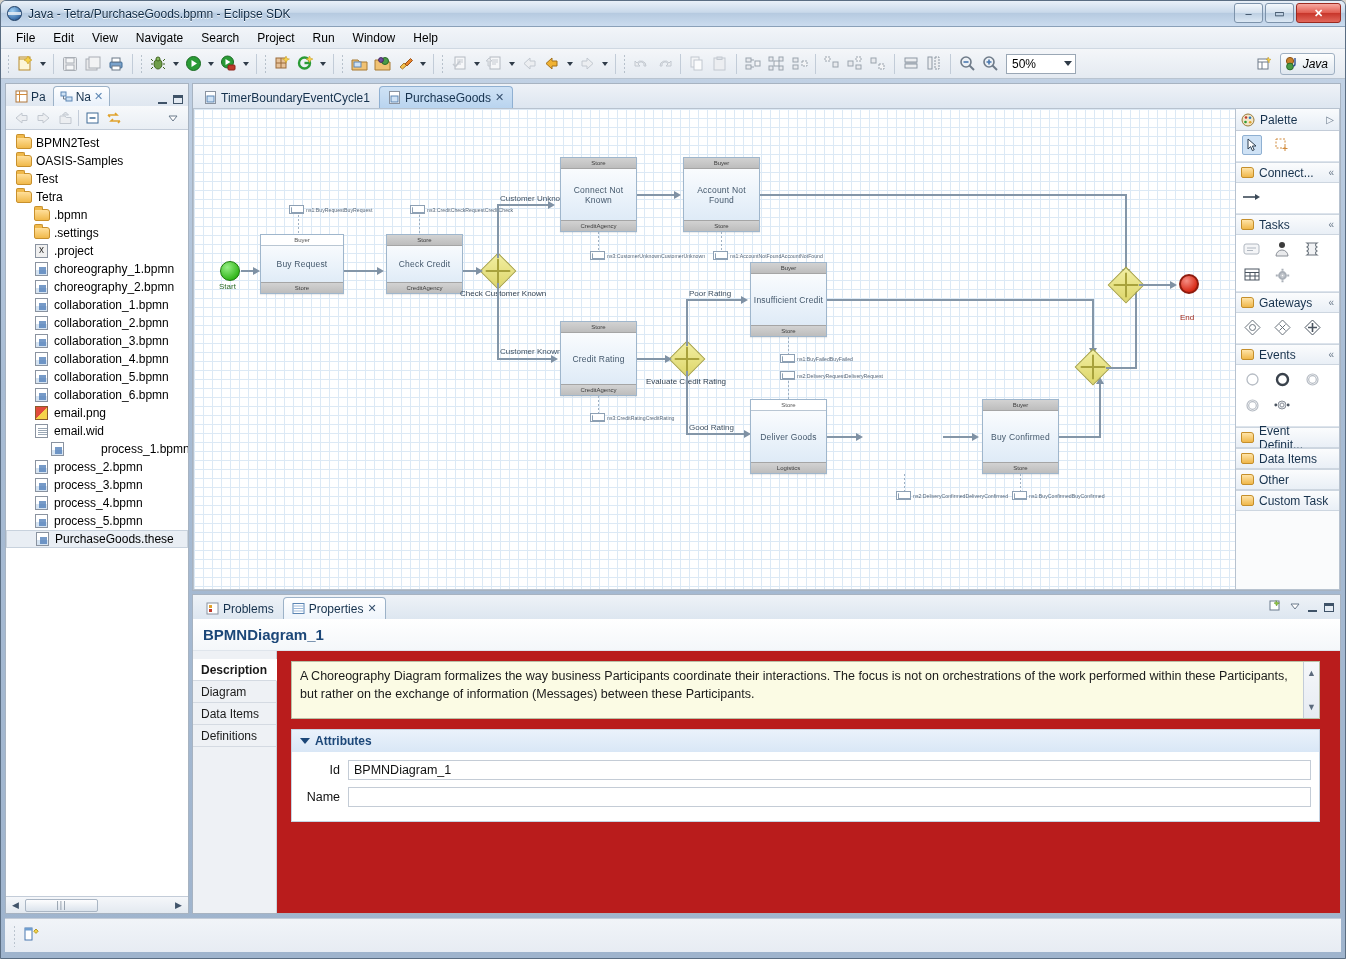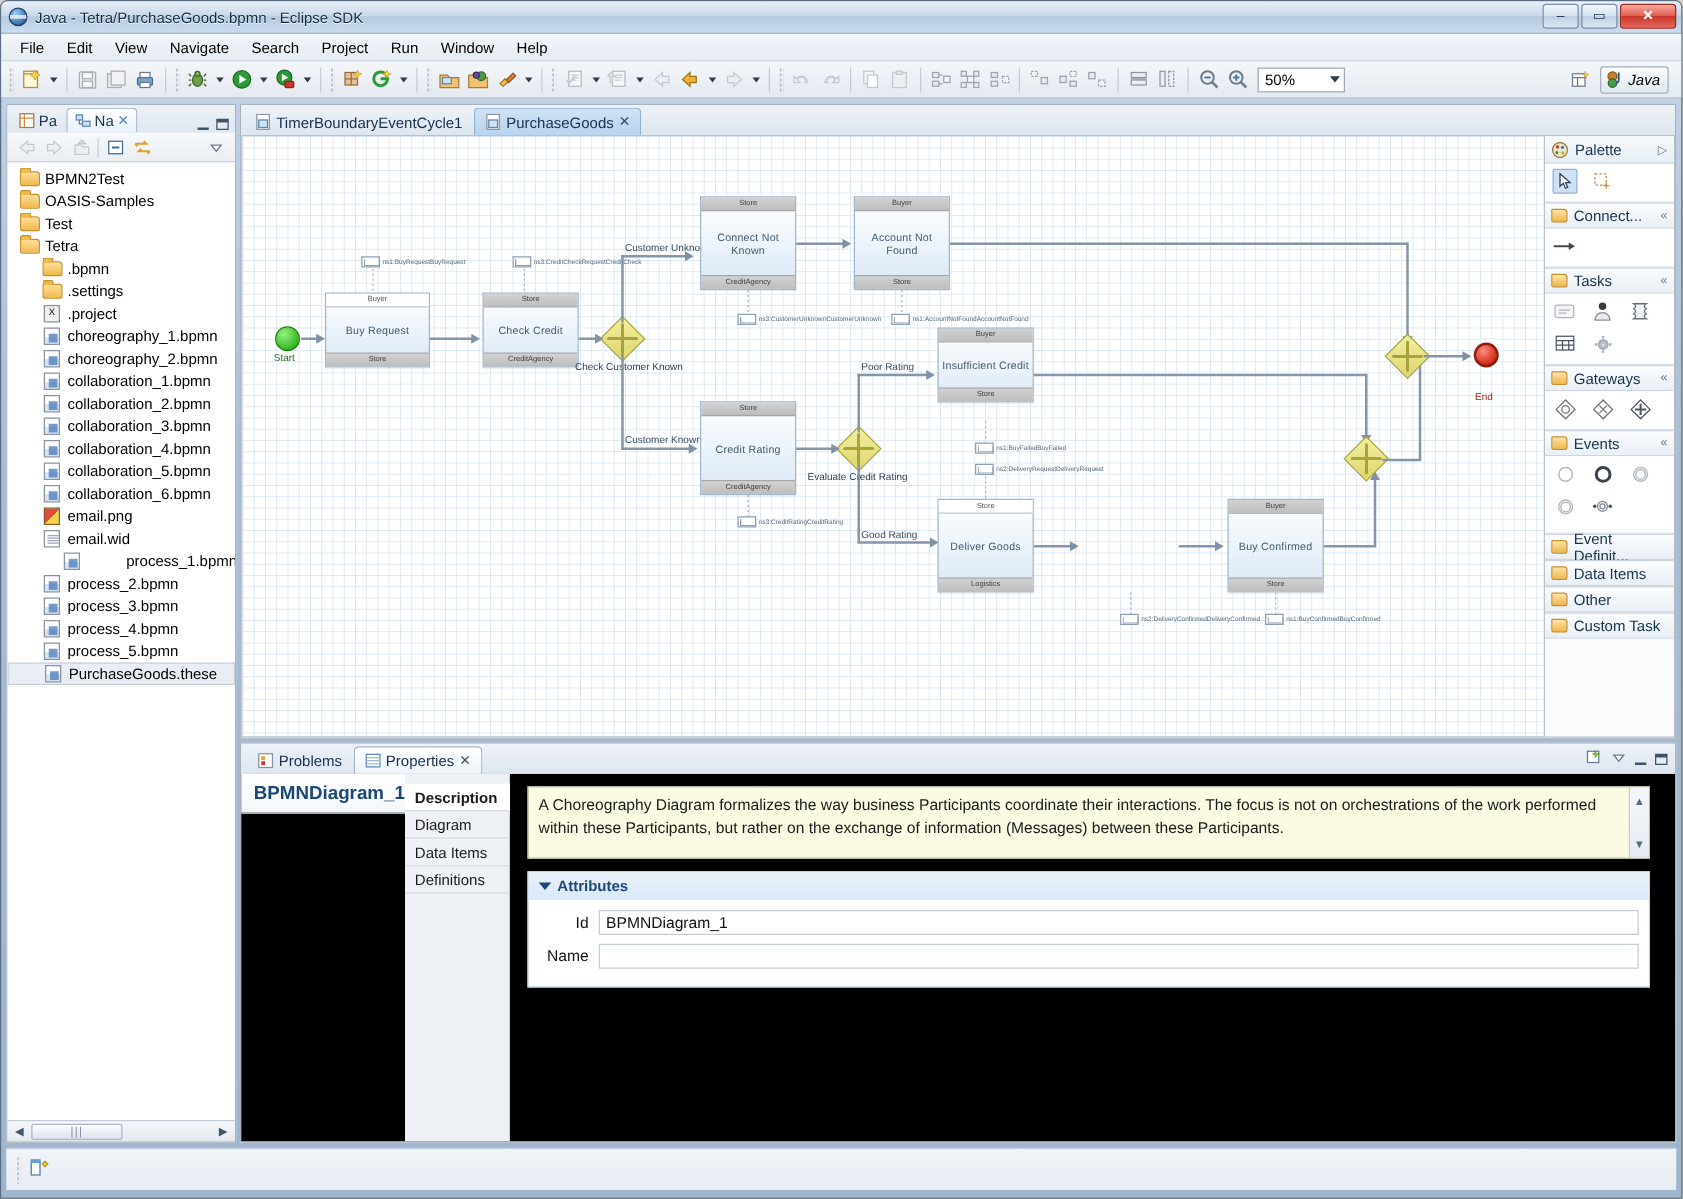--- a/index.html
+++ b/index.html
@@ -243,21 +243,21 @@
   #bottom-tabs {
     height: 24px; display: flex; align-items: flex-end;
     background: linear-gradient(to bottom,#eef2f7,#dde6f0); padding-left: 4px; position: relative;
   }
   .btab {
     display: flex; align-items: center; gap: 4px; height: 22px; padding: 0 8px; font-size: 12px;
     border-radius: 4px 4px 0 0; border: 1px solid transparent; border-bottom: none; color:#15314d;
   }
   .btab.active { background: linear-gradient(to bottom,#ffffff,#eef4fb); border-color:#9cb2c8; }
   .btab-ctrls { margin-left:auto; display:flex; align-items:center; gap:7px; padding: 0 6px 3px 0; }
-  #props-body { flex: 1; background: #000000; display: flex; flex-direction: row; min-height:0; }
+  #props-body { flex: 1; background: #b91c1c; display: flex; flex-direction: column; min-height:0; }
   #props-header {
     height: 32px; display: flex; align-items: center; padding-left: 10px;
     font-size: 15px; font-weight: bold; color: #1c4778;
     background: linear-gradient(to bottom,#ffffff,#f4f7fa);
     border-bottom: 1px solid #dfe5ec;
   }
   #props-main { flex: 1; display: flex; min-height: 0; }
   #props-tabs { width: 84px; background: #eef1f5; border-right: 1px solid #cbd3dc; padding-top: 8px; }
   .ptab { height: 22px; display: flex; align-items: center; padding-left: 8px; font-size: 12px;
     border-bottom: 1px solid #d4dae2; color:#1a1a1a; }
@@ -996,21 +996,21 @@
             <div class="conn v" style="left:492px; top:190px; height:47px;"></div>
             <div class="conn h" style="left:492px; top:190px; width:58px;"></div>
             <div class="arrow-r" style="left:547px; top:187px;"></div>
             <div class="dlabel" style="left:495px; top:180px;">Poor Rating</div>
 
             <div class="conn v" style="left:492px; top:262px; height:63px;"></div>
             <div class="conn h" style="left:492px; top:324px; width:61px;"></div>
             <div class="arrow-r" style="left:550px; top:321px;"></div>
             <div class="dlabel" style="left:495px; top:314px;">Good Rating</div>
 
-            <div class="node" style="left:556px; top:153px; width:77px; height:60px;">
+            <div class="node" style="left:556px; top:153px; width:77px; height:75px;">
               <div class="band">Buyer</div>
               <div class="node-name">Insufficient Credit</div>
               <div class="band bottom">Store</div>
             </div>
             <div class="dotted-v" style="left:594px; top:228px; height:18px;"></div>
             <div class="msg" style="left:586px; top:245px;">
               <span class="env"></span>
               <span>ns1:BuyFailedBuyFailed</span>
             </div>
 

